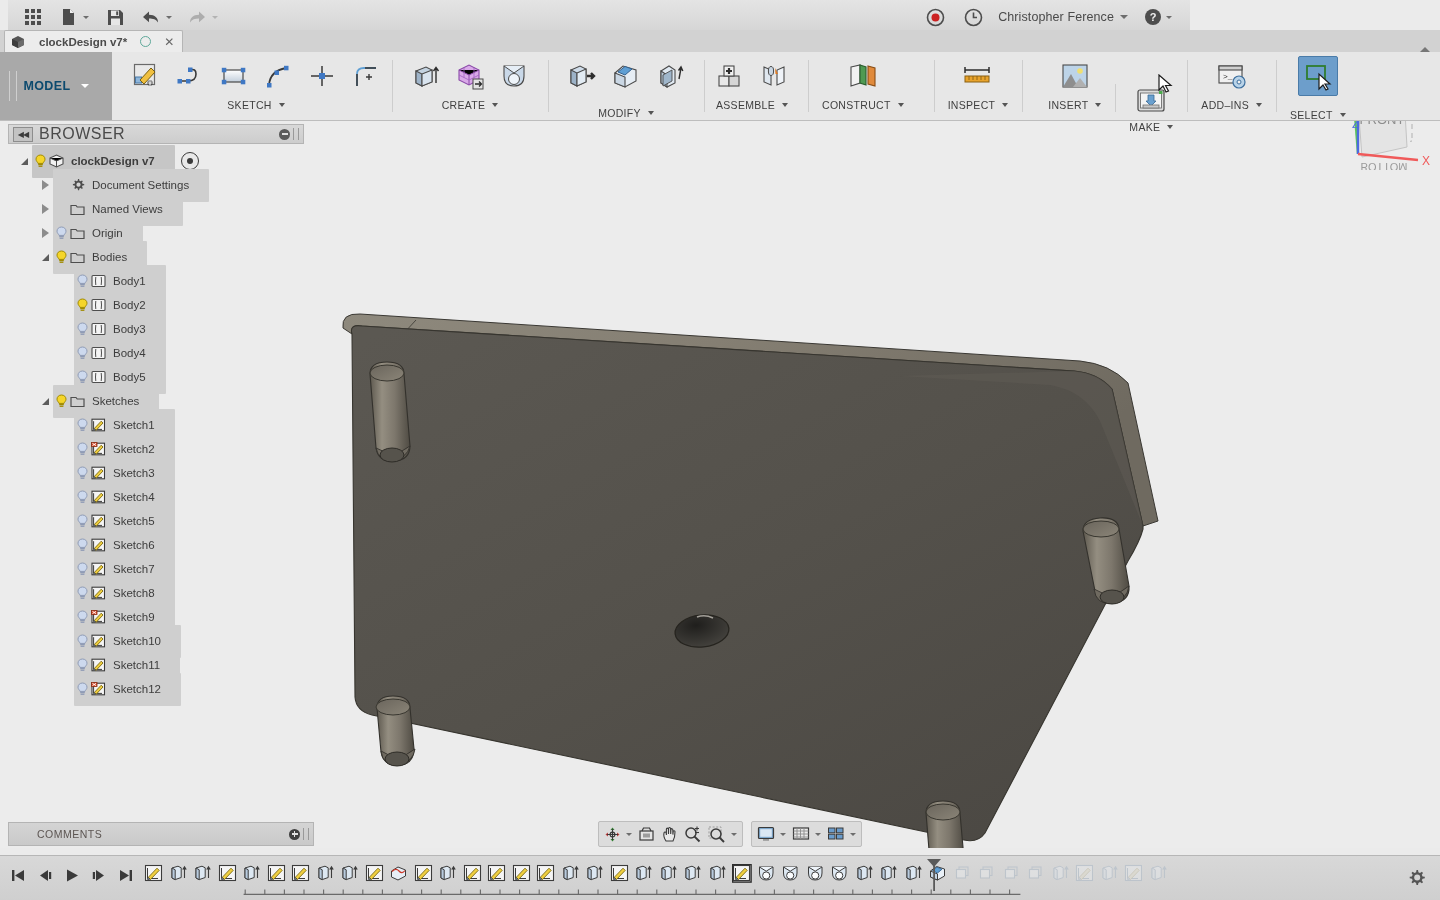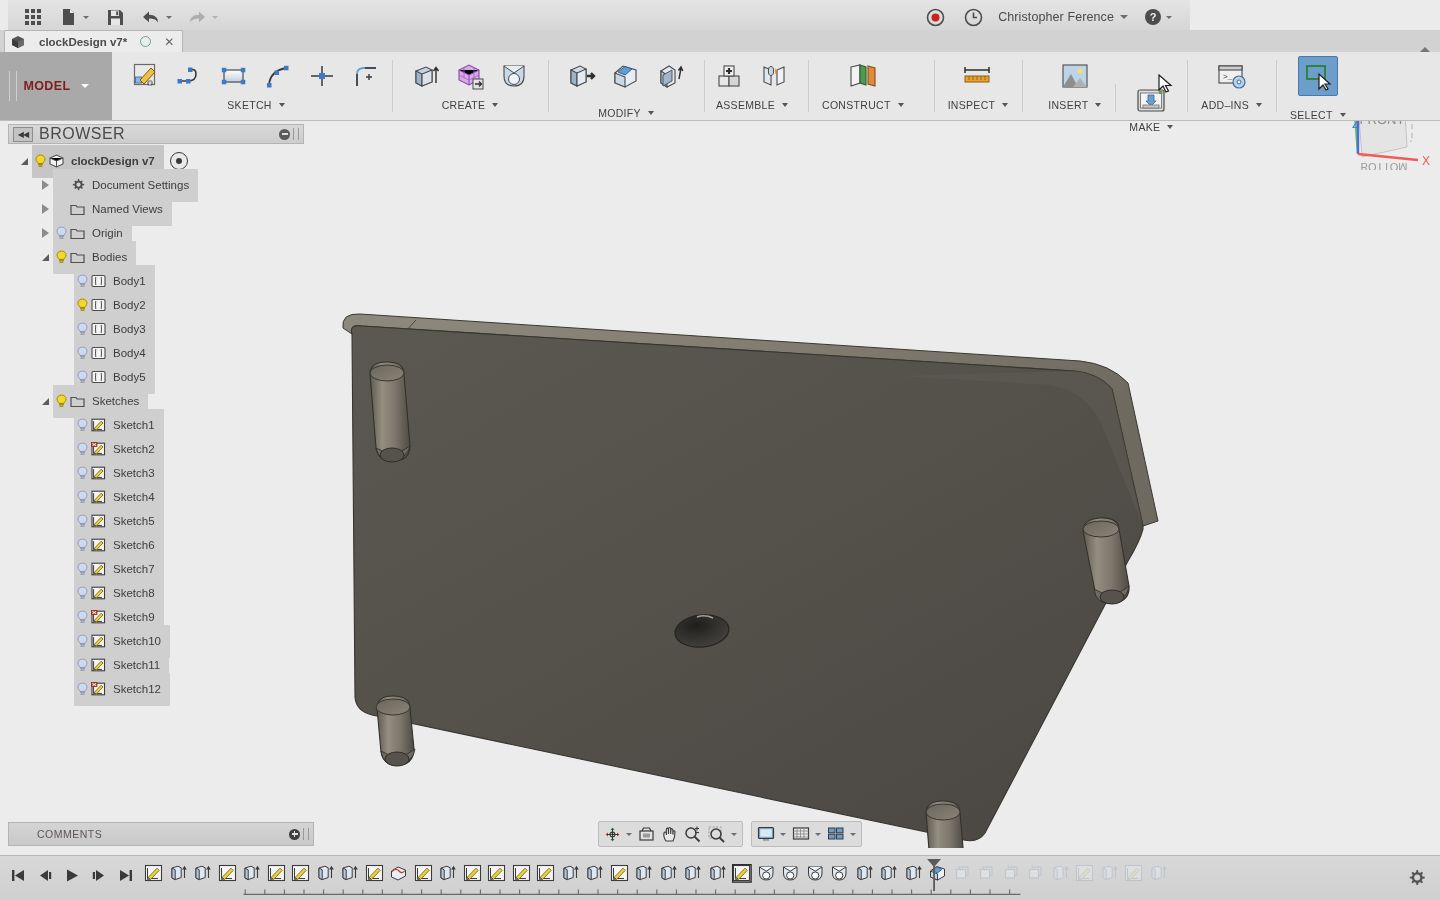--- a/index.html
+++ b/index.html
@@ -43,21 +43,21 @@
   .chev-up{width:0;height:0;border-left:5px solid transparent;border-right:5px solid transparent;
     border-bottom:5px solid #777;}
 
   
   .ribbon{position:absolute;left:0;top:52px;width:1440px;height:68px;
     background:#e7e7e7;border-bottom:1px solid #bdbdbd;display:flex;align-items:stretch;}
   .model-pane{width:112px;background:#a9a9a9;display:flex;align-items:center;
     justify-content:center;gap:6px;position:relative;}
   .model-pane .grip{position:absolute;left:9px;top:50%;transform:translateY(-50%);
     width:6px;height:30px;border-left:1.5px solid #cfcfcf;border-right:1.5px solid #cfcfcf;}
-  .model-label{color:#7f1d1d;font-size:12.5px;font-weight:bold;letter-spacing:.4px;}
+  .model-label{color:#0c4a6e;font-size:12.5px;font-weight:bold;letter-spacing:.4px;}
   .model-pane .caret{border-top-color:#fff;}
 
   .rgroup{display:flex;flex-direction:column;align-items:center;justify-content:flex-start;
     padding:4px 6px 0 6px;position:relative;}
   .rgroup + .rgroup::before{content:"";position:absolute;left:0;top:8px;bottom:8px;
     width:1px;background:#cdcdcd;}
   .ricons{display:flex;align-items:flex-start;gap:4px;height:42px;}
   .ricon{width:40px;height:40px;display:flex;align-items:center;justify-content:center;position:relative;}
   .ricon.sel{background:#6d9ecb;border:1px solid #4a7ba8;border-radius:2px;}
   .glabel{font-size:10.5px;color:#3f3f3f;letter-spacing:.3px;display:flex;align-items:center;
@@ -72,21 +72,21 @@
     display:flex;align-items:center;justify-content:center;font-size:8px;color:#3a3a3a;letter-spacing:-1px;}
   .hd-title{font-size:16px;color:#4a4a4a;letter-spacing:.5px;}
   .hd-right{margin-left:auto;display:flex;align-items:center;gap:3px;}
   .minus-circ{width:11px;height:11px;border-radius:50%;background:#5a5a5a;
     display:flex;align-items:center;justify-content:center;}
   .minus-circ i{display:block;width:6px;height:1.6px;background:#e0e0e0;}
   .hd-grip{width:4px;height:12px;border-left:1px solid #999;border-right:1px solid #999;}
 
   .tree{padding-top:5px;font-size:11.5px;color:#3d3d3d;}
   .trow{height:24px;display:flex;align-items:center;position:relative;}
-  .trow .cell{display:flex;align-items:center;height:33px;background:#cfcfcf;border-radius:1px;padding-right:9px;}
+  .trow .cell{display:flex;align-items:center;height:33px;background:#cfcfcf;border-radius:1px;padding-right:20px;}
   .trow.root .cell{background:#c6c6c6;}
   .tw{width:16px;display:flex;align-items:center;justify-content:center;flex:0 0 16px;}
   .arrow-r{width:0;height:0;border-top:5px solid transparent;border-bottom:5px solid transparent;
     border-left:7px solid transparent;position:relative;}
   .arrow-r::after{content:"";position:absolute;left:-7px;top:-5px;width:0;height:0;
     border-top:5px solid transparent;border-bottom:5px solid transparent;border-left:7px solid #8c8c8c;}
   .arrow-d{width:0;height:0;border-left:7px solid transparent;border-bottom:7px solid #5c5c5c;
     transform:rotate(0deg);}
   .tlabel{margin-left:6px;white-space:nowrap;}
   .tlabel.b{font-weight:bold;}

